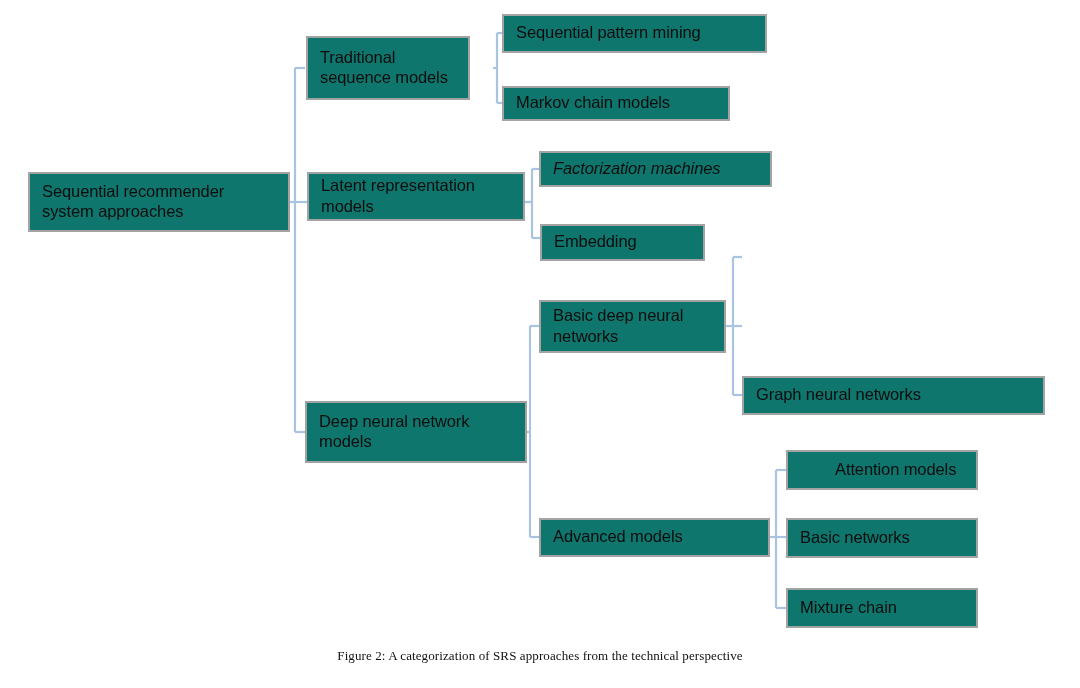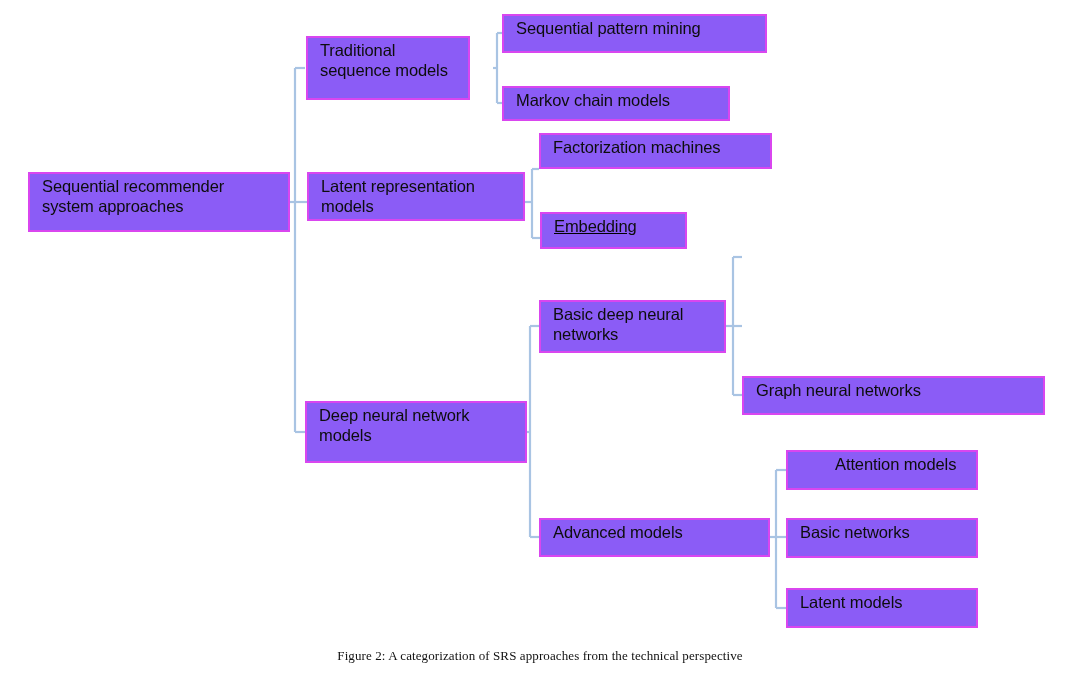--- a/index.html
+++ b/index.html
@@ -24,24 +24,24 @@
     position: absolute;
     left: 0;
     top: 0;
     width: 1080px;
     height: 688px;
     pointer-events: none;
   }
   .node {
     position: absolute;
     box-sizing: border-box;
-    background: #8b5cf6;
-    border: 2px solid #d946ef;
+    background: #0f766e;
+    border: 2px solid #a3a3a3;
     display: flex;
-    align-items: flex-start;
+    align-items: center;
     padding: 2px 10px 4px 12px;
     z-index: 2;
   }
   .node .node-label {
     font-size: 16.5px;
     line-height: 1.22;
     color: #0d0d0d;
     letter-spacing: -0.1px;
     white-space: pre-line;
   }
@@ -54,22 +54,22 @@
   #node-root       { left: 28px;  top: 172px; width: 262px; height: 60px; }
 
   
   #node-traditional { left: 306px; top: 36px;  width: 164px; height: 64px; }
   #node-latent      { left: 307px; top: 172px; width: 218px; height: 49px; }
   #node-deep        { left: 305px; top: 401px; width: 222px; height: 62px; }
 
   
   #node-spm         { left: 502px; top: 14px;  width: 265px; height: 39px; }
   #node-markov      { left: 502px; top: 86px;  width: 228px; height: 35px; }
-  #node-factorization { left: 539px; top: 133px; width: 233px; height: 36px; }
-  #node-embedding   { left: 540px; top: 212px; width: 147px; height: 37px; text-decoration: underline; }
+  #node-factorization { left: 539px; top: 151px; width: 233px; height: 36px; font-style: italic; }
+  #node-embedding   { left: 540px; top: 224px; width: 165px; height: 37px; }
   #node-basicdnn    { left: 539px; top: 300px; width: 187px; height: 53px; }
   #node-advanced    { left: 539px; top: 518px; width: 231px; height: 39px; }
 
   
   #node-rnn         { left: 742px; top: 238px; width: 303px; height: 39px; }
   #node-cnn         { left: 742px; top: 308px; width: 303px; height: 39px; }
   #node-gnn         { left: 742px; top: 376px; width: 303px; height: 39px; }
   #node-attention   { left: 786px; top: 450px; width: 192px; height: 40px; padding-left: 47px; }
   #node-memory      { left: 786px; top: 518px; width: 192px; height: 40px; }
   #node-mixture     { left: 786px; top: 588px; width: 192px; height: 40px; }
@@ -170,18 +170,18 @@
   <div class="node level-4" id="node-gnn">
     <span class="node-label">Graph neural networks</span>
   </div>
   <div class="node level-4" id="node-attention">
     <span class="node-label">Attention models</span>
   </div>
   <div class="node level-4" id="node-memory">
     <span class="node-label">Basic networks</span>
   </div>
   <div class="node level-4" id="node-mixture">
-    <span class="node-label">Latent models</span>
+    <span class="node-label">Mixture chain</span>
   </div>
 
   <div id="figure-caption">Figure 2: A categorization of SRS approaches from the technical perspective</div>
 
 </div>
 
 </body></html>

